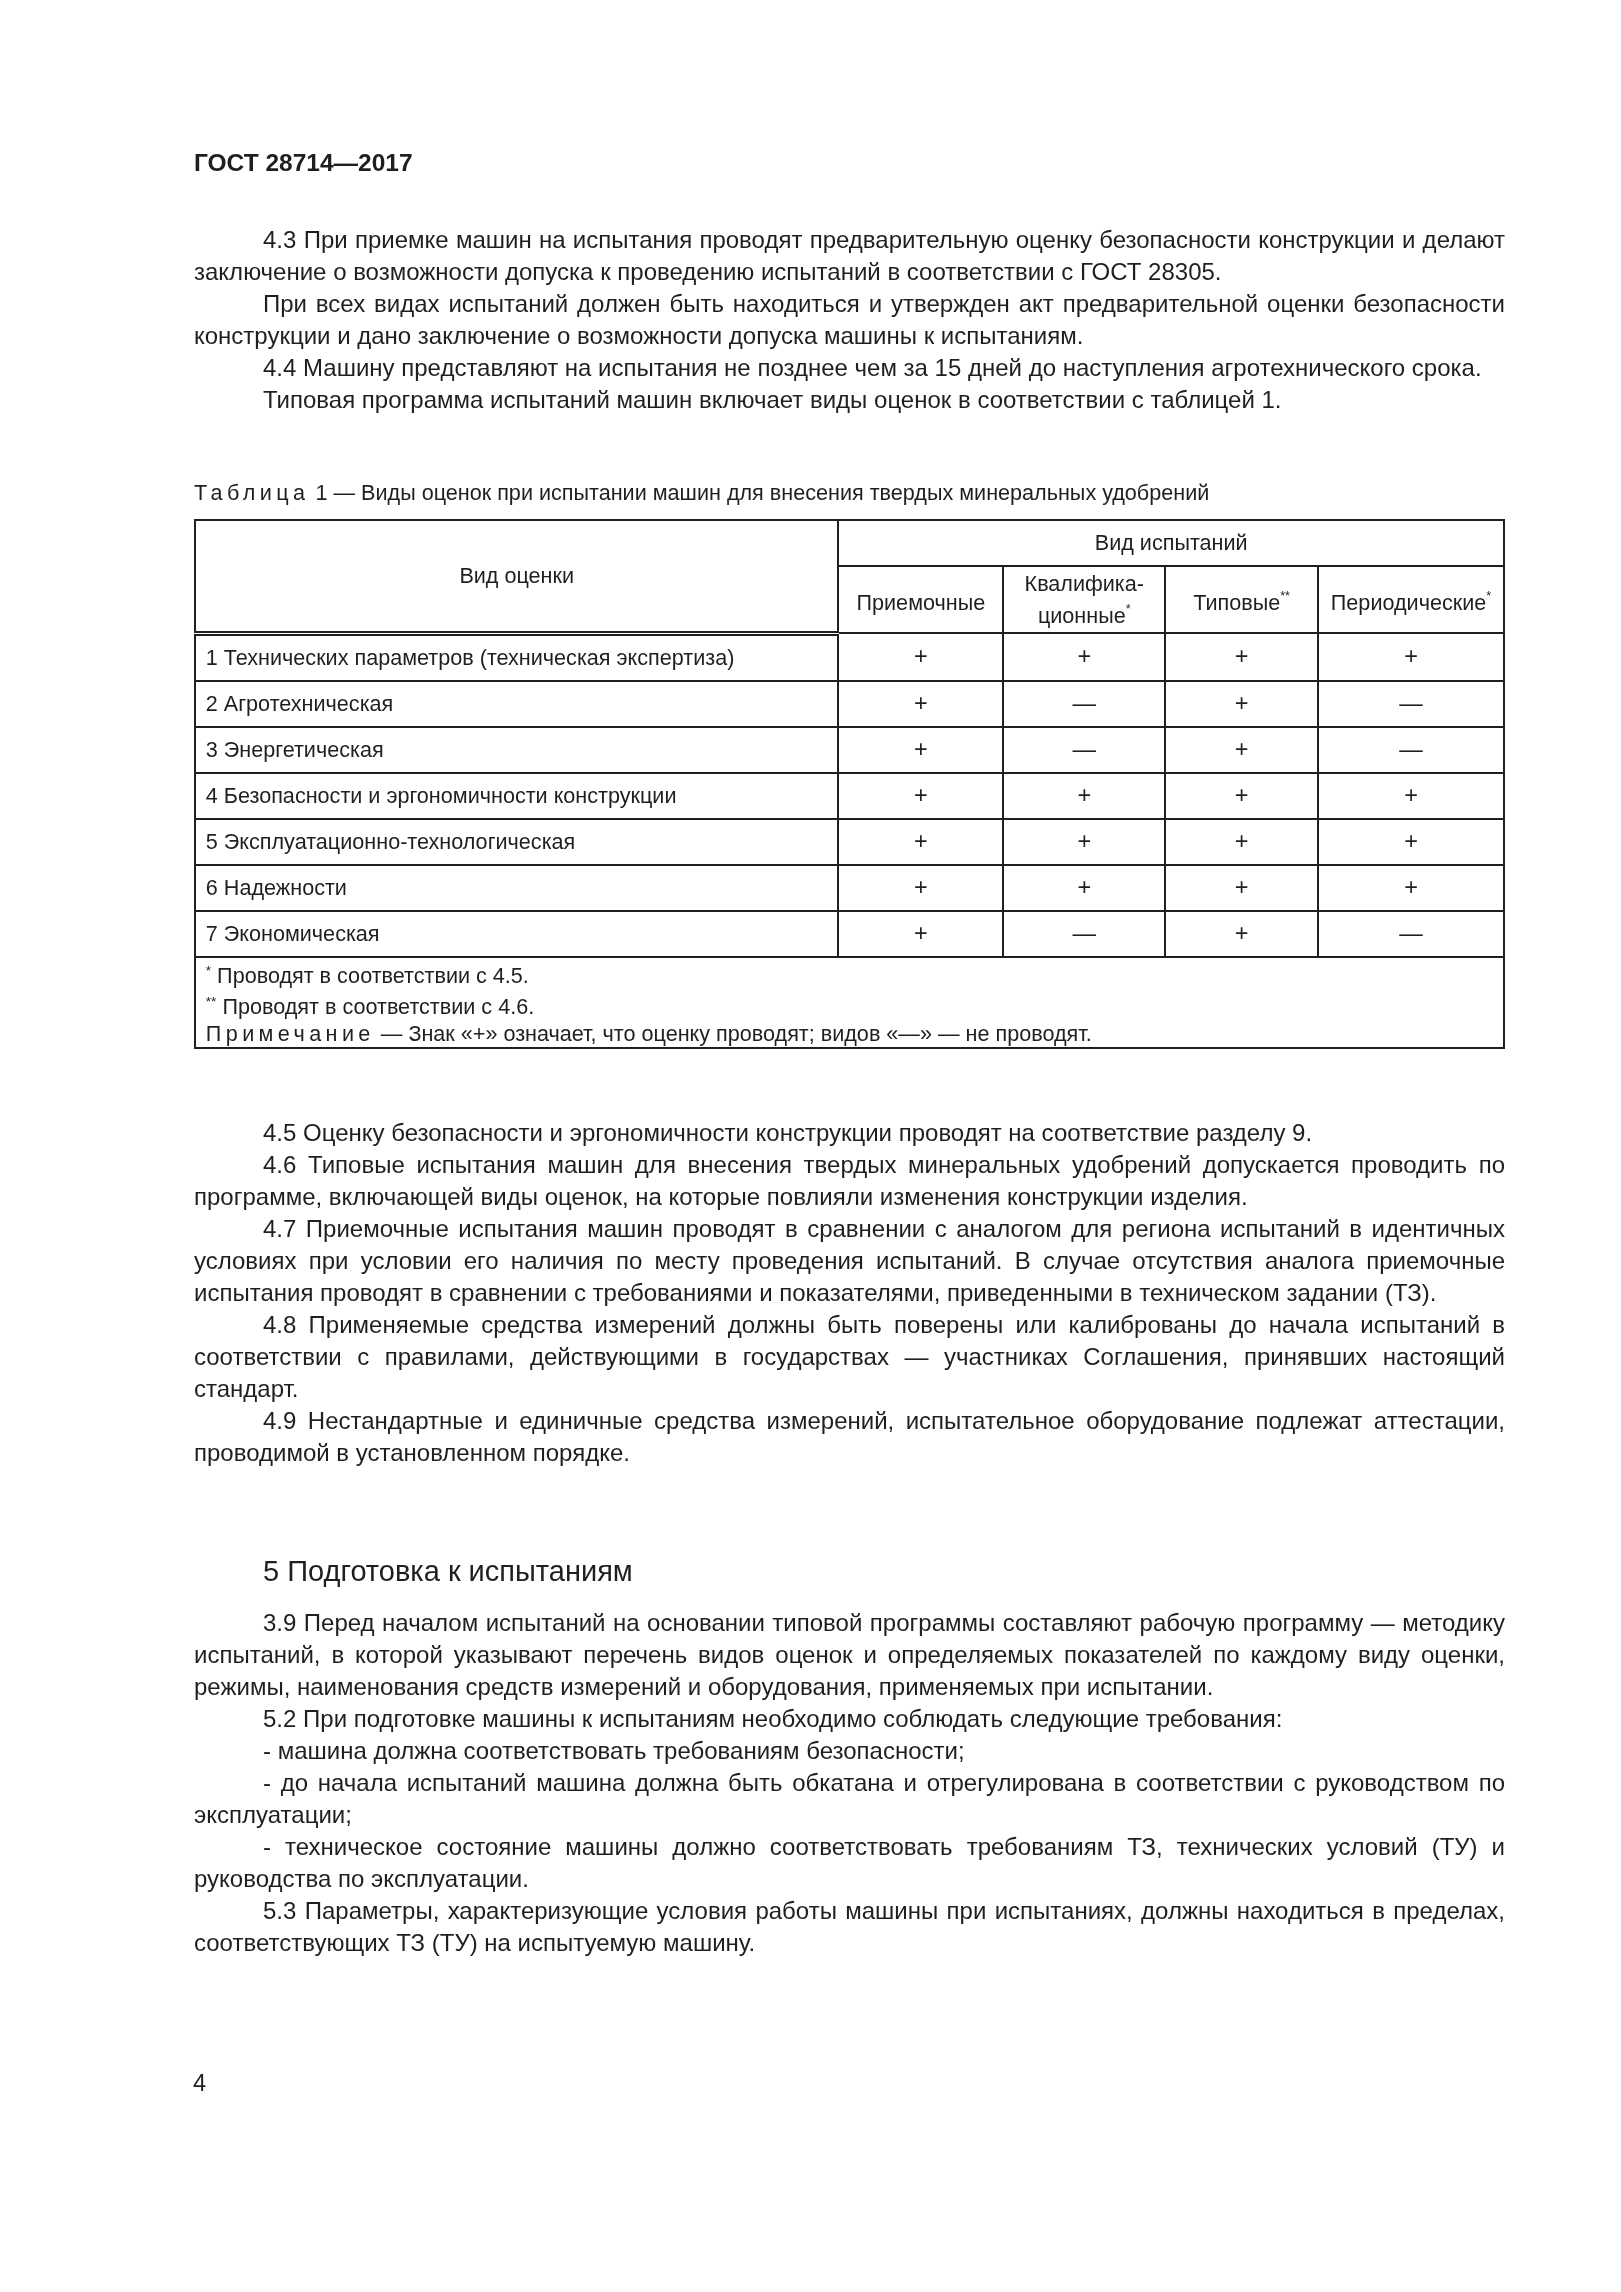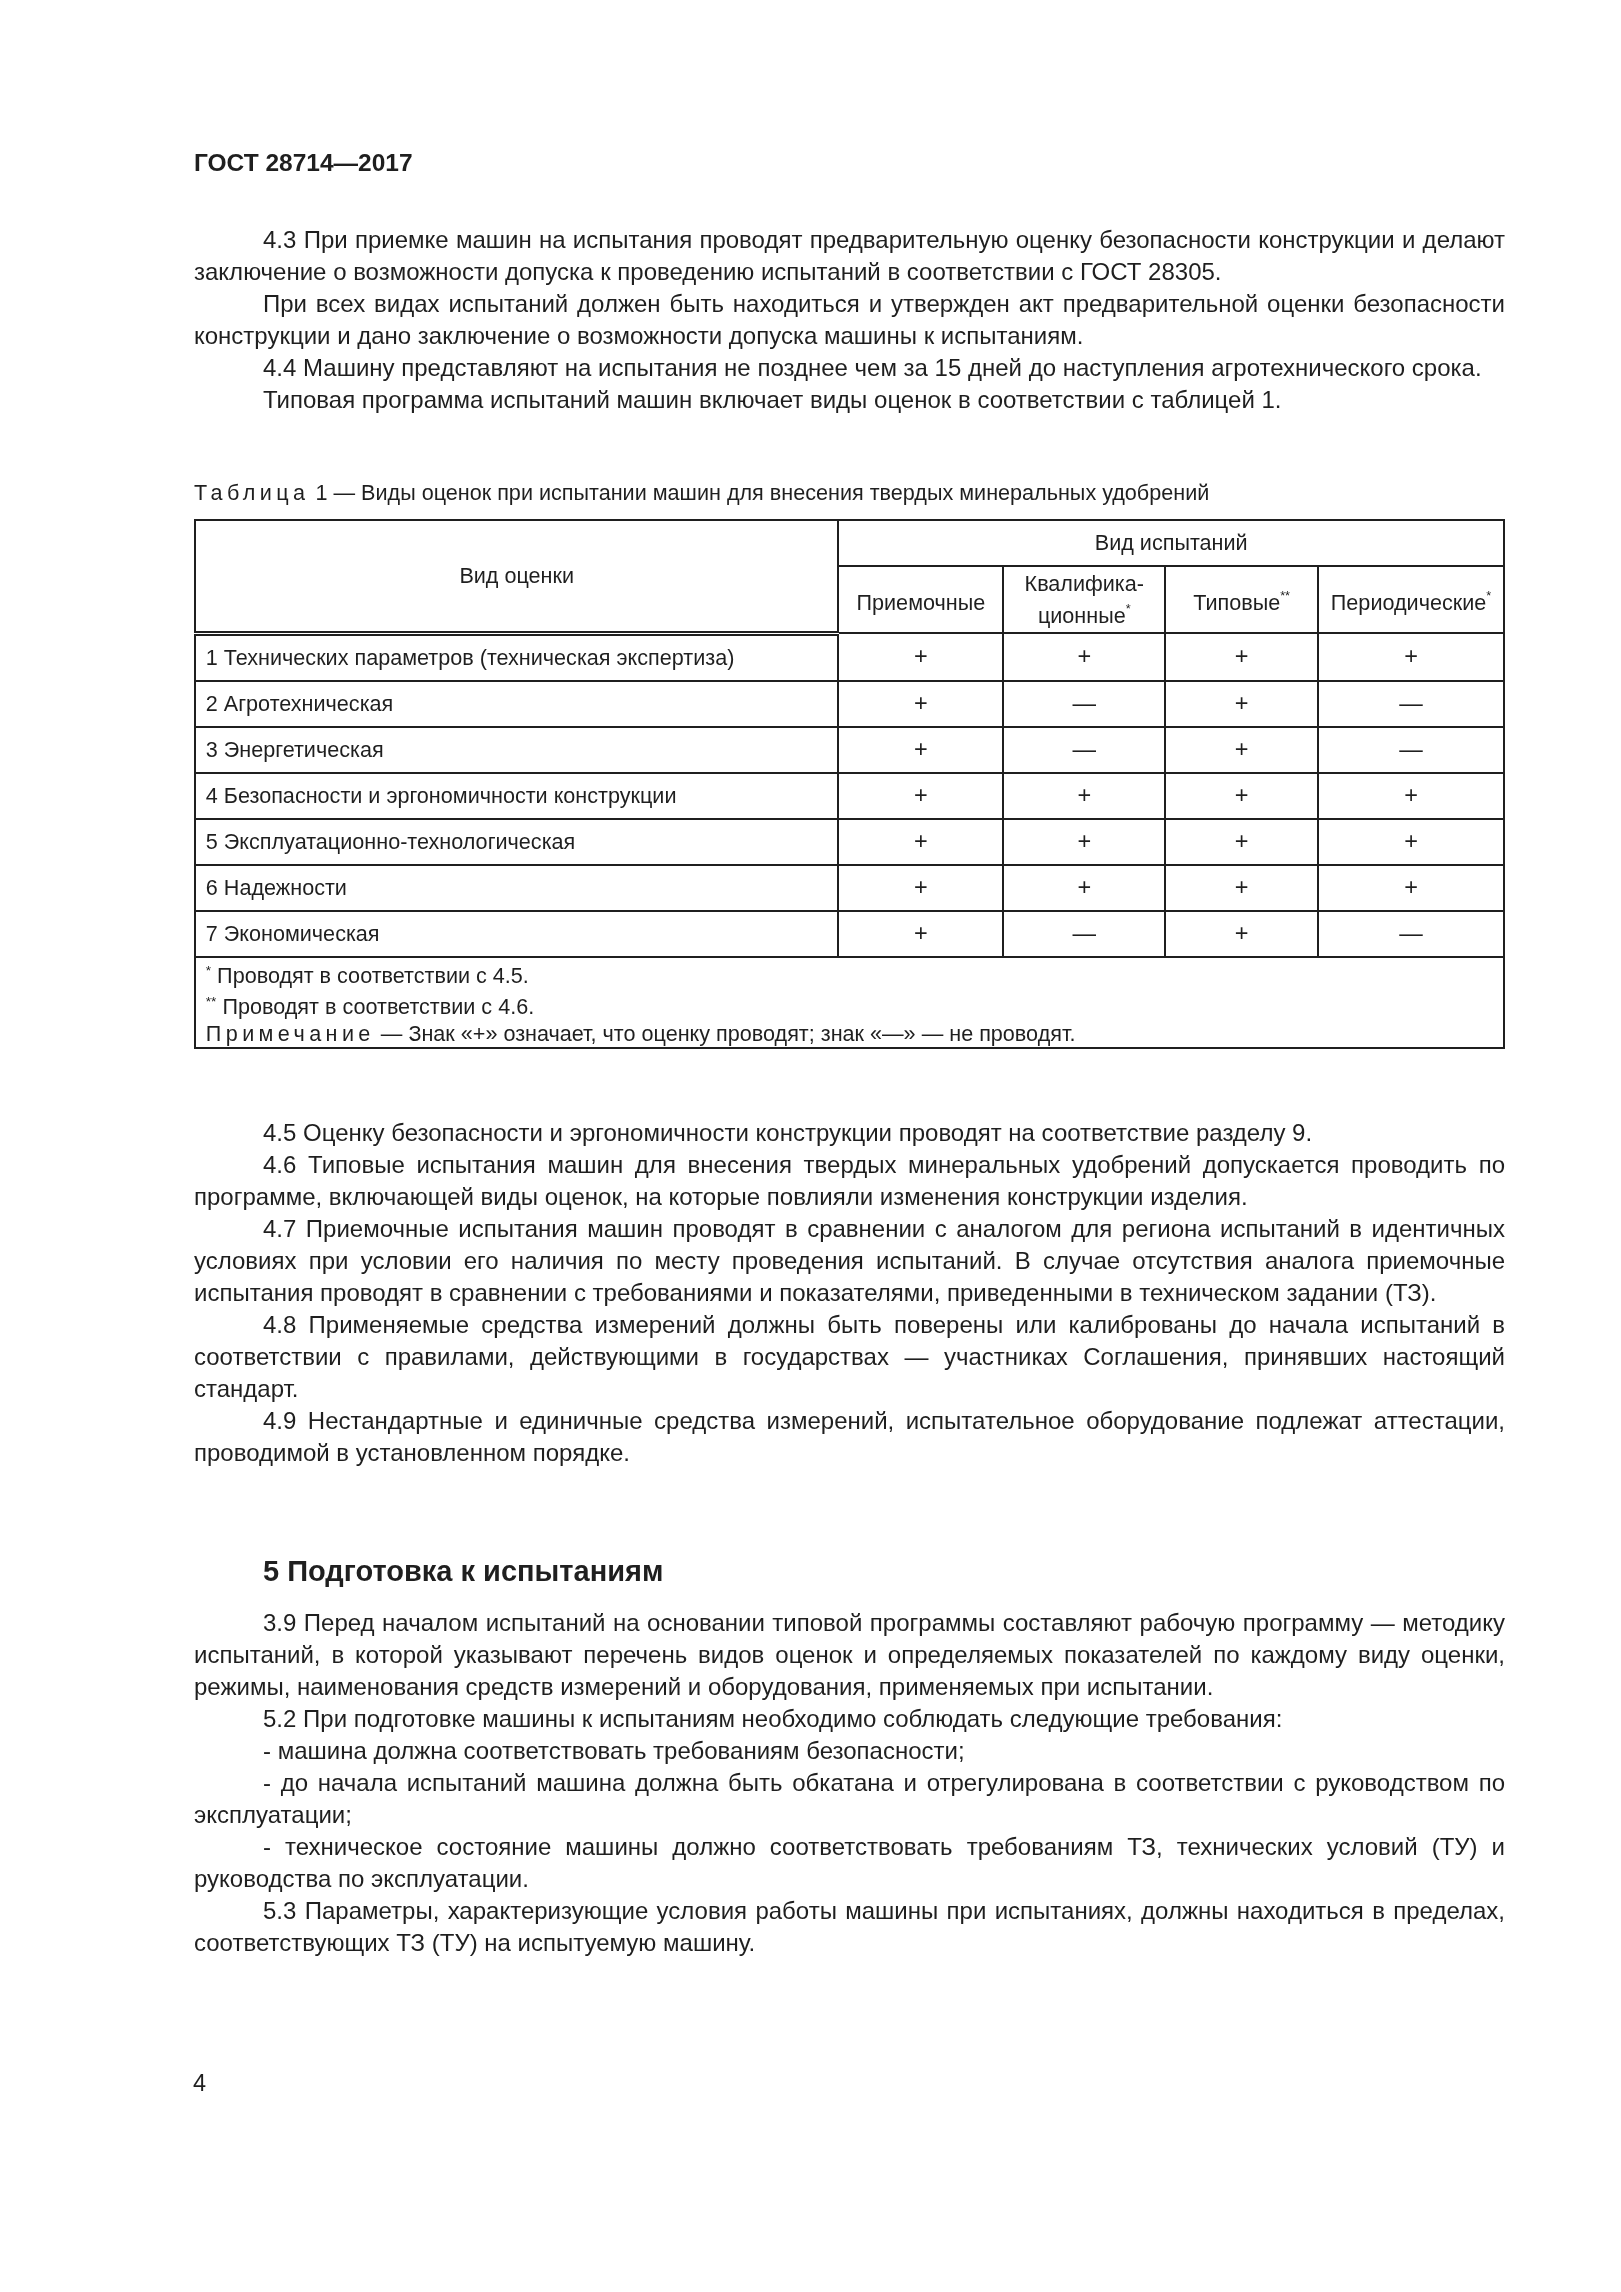--- a/index.html
+++ b/index.html
@@ -21,21 +21,21 @@
   .h-row2 th { border-bottom: 5.9px double #1f1f1f; }
   .th-main { border-bottom: 5.9px double #1f1f1f !important; margin-top: 12px; }
   table.tbl td { height: 44px; }
   td.label { text-align: left; }
   td.mark { text-align: center; font-size: 23.5px; }
   td.notes { height: auto; padding: 7.8px 9.8px 9.8px 82px; line-height: 26.5px; font-size: 21.6px; border-radius: 23px; }
   .notes sup { font-size: 13.7px; }
   .notes .spaced { letter-spacing: 4.4px; }
   sup.h { font-size: 12.7px; vertical-align: 9.8px; }
   .block2 { top: 1117px; }
-  .section-title { position: absolute; left: 263px; top: 1555px; font-size: 29px; font-weight: bold; }
+  .section-title { position: absolute; left: 263px; top: 1555px; font-size: 29px; font-weight: normal; }
   .block3 { top: 1607px; }
   .page-num { position: absolute; left: 193px; top: 2070px; font-size: 23.5px; }
 </style>
 </head>
 <body>
 
 <div class="page">
 
   <div class="doc-header">ГОСТ 28714—2017</div>
 
@@ -116,21 +116,21 @@
       <td class="label">7 Экономическая</td>
       <td class="mark">+</td>
       <td class="mark">—</td>
       <td class="mark">+</td>
       <td class="mark">—</td>
     </tr>
     <tr>
       <td colspan="5" class="notes">
         <div><sup>*</sup><span> Проводят в соответствии с 4.5.</span></div>
         <div><sup>**</sup><span> Проводят в соответствии с 4.6.</span></div>
-        <div><span class="spaced">Примечание</span><span> — Знак «+» означает, что оценку проводят; знак «—» — не проводят.</span></div>
+        <div><span class="spaced">Примечание</span><span> — Знак «+» означает, что оценку проводят; видов «—» — не проводят.</span></div>
       </td>
     </tr>
   </tbody>
     </table>
 
   <div class="text-block block2">
     <p>4.5 Оценку безопасности и эргономичности конструкции проводят на соответствие разделу 9.</p>
     <p>4.6 Типовые испытания машин для внесения твердых минеральных удобрений допускается проводить по программе, включающей виды оценок, на которые повлияли изменения конструкции изделия.</p>
     <p>4.7 Приемочные испытания машин проводят в сравнении с аналогом для региона испытаний в идентичных условиях при условии его наличия по месту проведения испытаний. В случае отсутствия аналога приемочные испытания проводят в сравнении с требованиями и показателями, приведенными в техническом задании (ТЗ).</p>
     <p>4.8 Применяемые средства измерений должны быть поверены или калиброваны до начала испытаний в соответствии с правилами, действующими в государствах — участниках Соглашения, принявших настоящий стандарт.</p>

